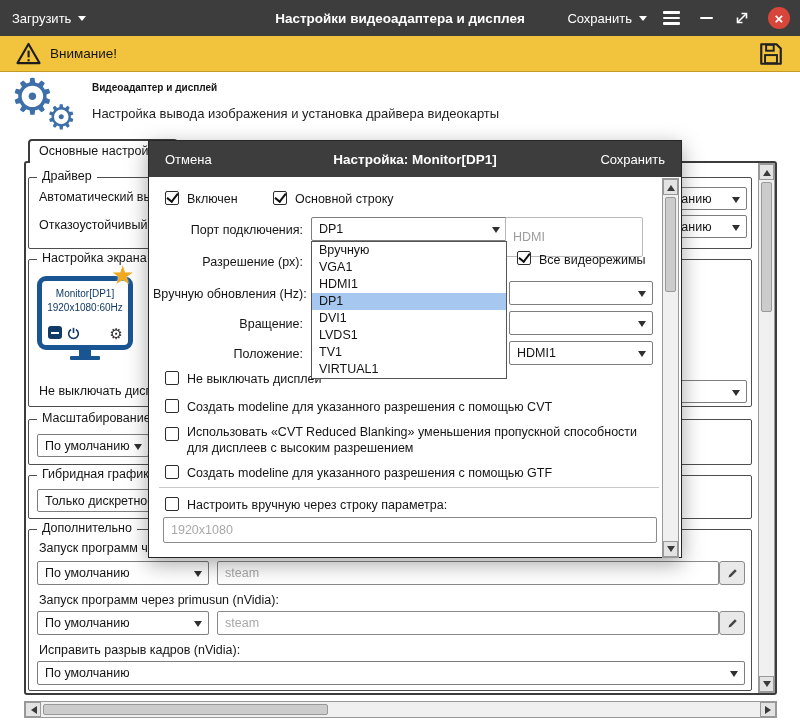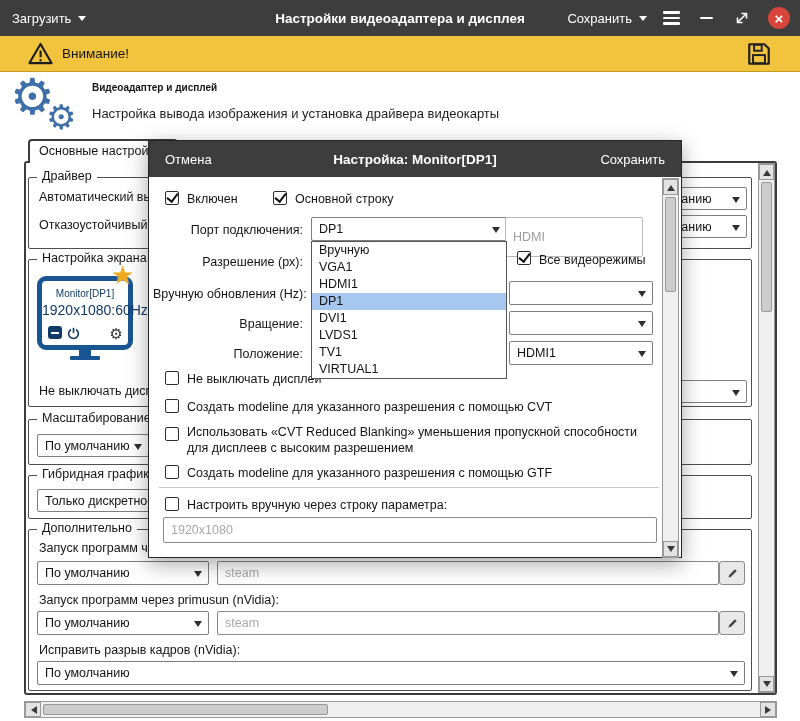--- a/index.html
+++ b/index.html
@@ -13,21 +13,21 @@
   .tb-right{position:absolute;right:10px;top:0;display:flex;align-items:center;gap:16px;height:100%}
   .caret-w{width:0;height:0;border:4px solid transparent;border-top:5px solid #fff;margin-top:5px}
   .hamb{display:flex;flex-direction:column;gap:3px;cursor:pointer}
   .hamb i{display:block;width:17px;height:2.5px;background:#fff;border-radius:1px}
   .tb-ic{display:flex;align-items:center;justify-content:center;width:20px;height:24px;cursor:pointer}
   .minbar{display:block;width:13px;height:2.5px;background:#fff;border-radius:1px}
   .closebtn{width:22px;height:22px;border-radius:50%;background:#d8453a;display:flex;align-items:center;justify-content:center;
             font-size:15px;font-weight:bold;color:#fff;cursor:pointer}
   
   .warnbar{position:absolute;left:0;top:36px;width:800px;height:36px;background:#f2c33d;border-bottom:1px solid #c49a25;
-           display:flex;align-items:center;padding:0 28px;gap:9px}
+           display:flex;align-items:center;padding:0 16px;gap:9px}
   .warntext{font-size:13.5px;color:#161616}
   .warn-save{margin-left:auto;cursor:pointer;display:flex;align-items:center}
   
   .gear-big{position:absolute;left:10px;top:72px;font-size:50px;line-height:1;color:#3e6fa8;font-family:"DejaVu Sans",sans-serif}
   .gear-small{position:absolute;left:46px;top:100px;font-size:34px;line-height:1;color:#3e6fa8;font-family:"DejaVu Sans",sans-serif}
   .ph-title{position:absolute;left:92px;top:82px;font-size:10px;font-weight:bold}
   .ph-sub{position:absolute;left:92px;top:106px;font-size:13px;color:#1d1d1d}
   
   .frame{position:absolute;left:24px;top:161px;width:753px;height:534px;border:2px solid #3c3c3c;border-radius:3px}
   .tab{position:absolute;left:28px;top:139px;width:150px;height:24px;background:#fff;border:2px solid #3c3c3c;border-bottom:none;
@@ -54,21 +54,21 @@
   .sbtn{position:absolute;background:#e3e3e3;border:1px solid #999;display:flex;align-items:center;justify-content:center;cursor:pointer}
   .sthumb{position:absolute;background:#ccc;border:1px solid #999;border-radius:2px;cursor:grab}
   .tri{width:0;height:0;border:4px solid transparent}
   .tri.up{border-bottom:6px solid #3a3a3a;margin-top:-3px}
   .tri.down{border-top:6px solid #3a3a3a;margin-bottom:-3px}
   .tri.left{border-right:6px solid #3a3a3a;margin-left:-3px}
   .tri.right{border-left:6px solid #3a3a3a;margin-right:-3px}
   
   .mon{position:absolute;left:8px;top:16px;width:96px;height:74px;border:5px solid #1a5593;border-radius:9px;background:#fff;cursor:pointer}
   .mon-name{position:absolute;left:0;right:0;top:7px;text-align:center;font-size:10px;font-weight:normal;color:#123a66;white-space:nowrap}
-  .mon-mode{position:absolute;left:0;right:0;top:21px;text-align:center;font-size:14px;color:#123a66;white-space:nowrap}
+  .mon-mode{position:absolute;left:0;right:0;top:21px;text-align:center;font-size:10px;color:#123a66;white-space:nowrap}
   .mon-min{position:absolute;left:6px;bottom:6px;width:14px;height:13px;background:#123a66;border-radius:3px}
   .mon-min::after{content:"";position:absolute;left:3px;top:5.5px;width:8px;height:2px;background:#fff}
   .mon-pow{position:absolute;left:25px;bottom:5px;display:flex}
   .mon-gear{position:absolute;right:5px;bottom:3px;font-size:15px;line-height:1;color:#333;cursor:pointer;font-family:"DejaVu Sans",sans-serif}
   .mon-star{position:absolute;left:82px;top:2px;font-size:26px;line-height:1;color:#f1a91e;z-index:3;
             font-family:"DejaVu Sans",sans-serif;text-shadow:0 0 2px #fff}
   .mon-stand1{position:absolute;left:50px;top:90px;width:12px;height:6px;background:#1a5593}
   .mon-stand2{position:absolute;left:41px;top:96px;width:30px;height:4px;background:#1a5593;border-radius:1px}
   
   .modal{position:absolute;left:148px;top:140px;width:534px;height:418px;background:#fff;border:1px solid #262626;

